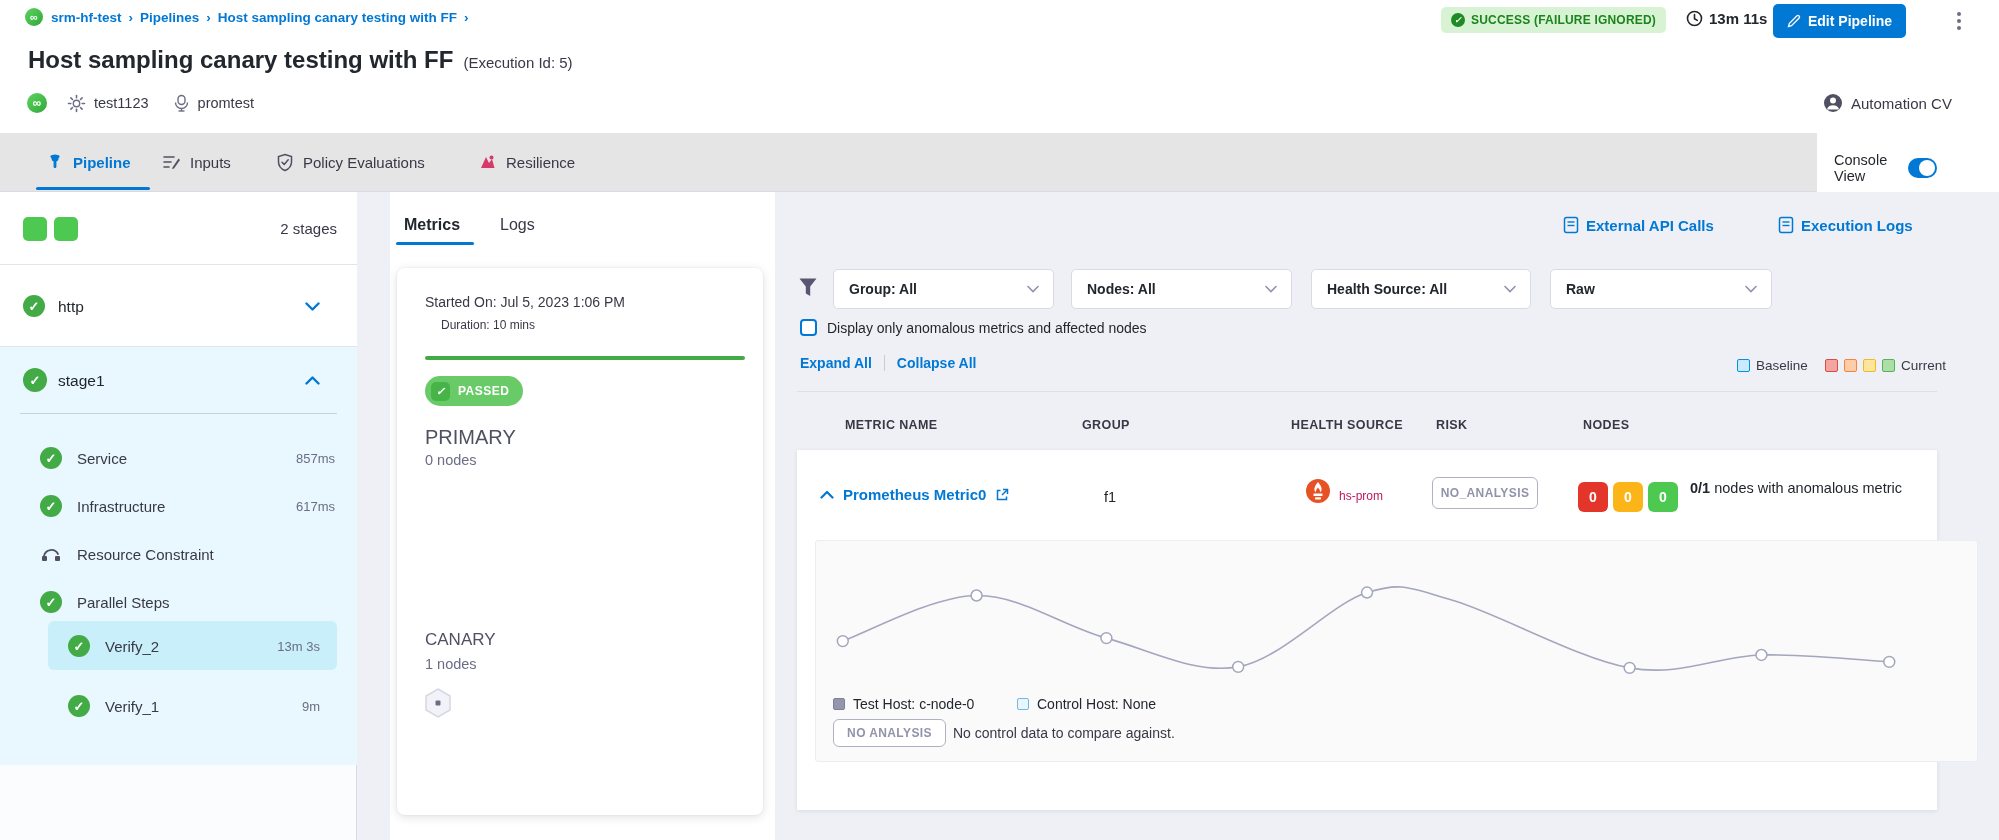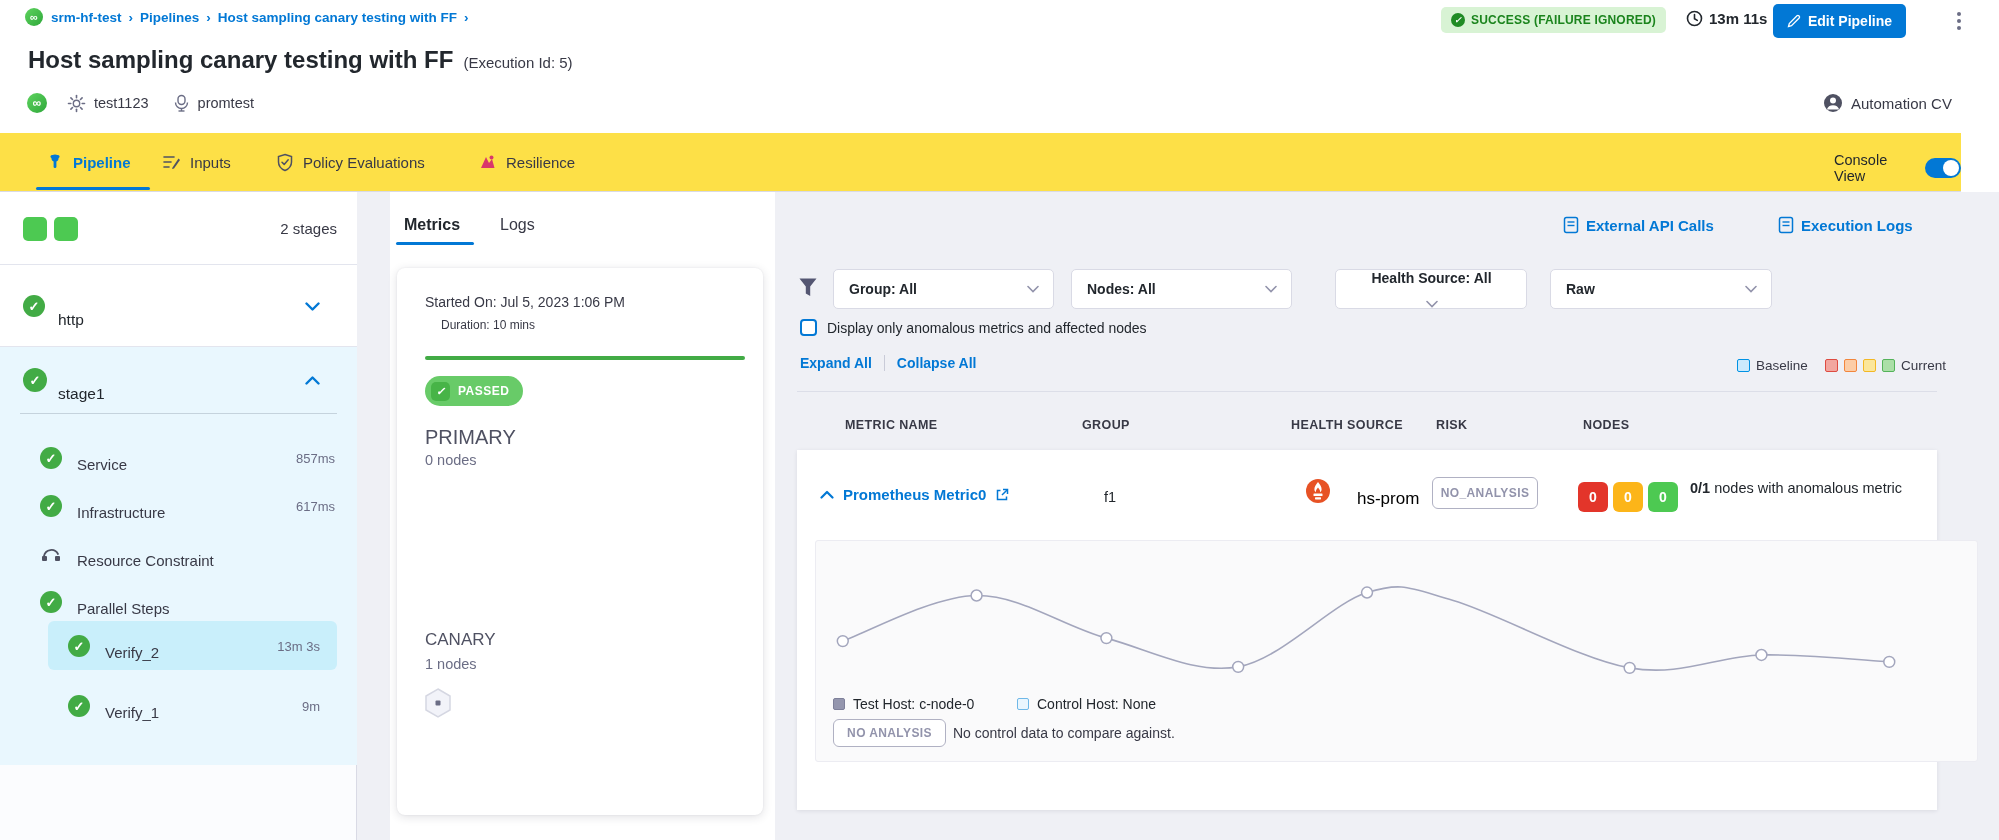--- a/index.html
+++ b/index.html
@@ -27,21 +27,21 @@
     align-items:center; justify-content:center; gap:3px; cursor:pointer; }
   .kebab i { width:4px; height:4px; border-radius:50%; background:#6b6d85; }
   .page-title { position:absolute; left:28px; top:46px; font-size:24px; font-weight:700; color:#22272d; }
   .exec-id { font-size:15px; font-weight:400; color:#383946; margin-left:10px; }
   .meta-row { position:absolute; left:27px; top:92px; height:22px; display:flex; align-items:center; }
   .meta-txt { font-size:14.5px; color:#383946; }
   .userbox { position:absolute; left:1823px; top:93px; display:flex; align-items:center; gap:8px; }
   .userbox span { font-size:15px; color:#383946; }
 
   
-  .tabbar { position:absolute; left:0; top:133px; width:1961px; height:59px; background:#fde047; border-bottom:1px solid #d9dae5; }
+  .tabbar { position:absolute; left:0; top:133px; width:1817px; height:59px; background:#e5e5e5; border-bottom:1px solid #d9dae5; }
   .tab { position:absolute; top:0; height:58px; display:flex; align-items:center; gap:9px; cursor:pointer; }
   .tab span { font-size:15px; font-weight:500; color:#383946; }
   .tab.active span { color:#0278d5; font-weight:700; }
   .tab-underline { position:absolute; left:36px; top:54px; width:114px; height:3px; background:#0278d5; border-radius:2px; }
   .consoleview { position:absolute; left:1834px; top:19px; display:flex; align-items:center; gap:10px; }
   .consoleview span { font-size:14.5px; color:#22272d; }
   .toggle { width:40px; height:20px; border-radius:10px; background:#0278d5; position:relative; cursor:pointer; }
   .toggle i { position:absolute; right:2px; top:2px; width:16px; height:16px; border-radius:50%; background:#fff; }
 
   
@@ -49,21 +49,21 @@
 
   
   .sidebar { position:absolute; left:0; top:0; width:357px; height:648px; background:#fbfcfe; border-right:1px solid #d9dae5; }
   .stagesbox { position:absolute; left:0; top:0; width:357px; height:73px; background:#fff; border-bottom:1px solid #e3e5ee; }
   .gsq { position:absolute; top:25px; width:24px; height:24px; border-radius:5px; background:#4dc952; }
   .stagecount { position:absolute; left:200px; top:28px; width:137px; text-align:right; font-size:15px; color:#383946; }
   .httprow { position:absolute; left:0; top:73px; width:357px; height:82px; background:#fff; border-bottom:1px solid #e3e5ee; cursor:pointer; }
   .stage1sec { position:absolute; left:0; top:155px; width:357px; height:418px; background:#e9f7fe; }
   .checkcircle { width:22px; height:22px; border-radius:50%; background:#42ab45; color:#fff; font-size:13px; font-weight:700;
     display:flex; align-items:center; justify-content:center; flex:none; }
-  .steplabel { font-size:15px; color:#383946;margin-top:13px; }
+  .steplabel { font-size:15px; color:#383946; }
   .stepdur { position:absolute; left:230px; width:105px; text-align:right; font-size:13px; color:#6b6d85; }
   .sstep { position:absolute; left:0; width:357px; height:40px; display:flex; align-items:center; cursor:pointer; }
   .vhl { position:absolute; left:48px; top:429px; width:289px; height:49px; background:#c9effb; border-radius:6px; }
 
   
   .midpanel { position:absolute; left:390px; top:0; width:385px; height:648px; background:#fff; }
   .mtab { font-size:16px; cursor:pointer; }
   .midcard { position:absolute; left:7px; top:76px; width:366px; height:547px; background:#fff; border-radius:8px;
     box-shadow:0 2px 10px rgba(40,41,61,.14), 0 0 2px rgba(40,41,61,.08); }
   .greenbar { position:absolute; left:28px; top:88px; width:320px; height:4px; border-radius:2px; background:#42ab45; }
@@ -350,21 +350,21 @@
         <svg width="12" height="8" viewBox="0 0 12 8">
           <polyline points="1,1.5 6,6.5 11,1.5" fill="none" stroke="#9293ab" stroke-width="1.6" stroke-linecap="round"></polyline>
         </svg>
       </div>
       <div class="dropdown" style="left:296px; width:221px;">
         <span class="val">Nodes: All</span>
         <svg width="12" height="8" viewBox="0 0 12 8">
           <polyline points="1,1.5 6,6.5 11,1.5" fill="none" stroke="#9293ab" stroke-width="1.6" stroke-linecap="round"></polyline>
         </svg>
       </div>
-      <div class="dropdown" style="left:560px; width:192px;flex-direction:column;">
+      <div class="dropdown" style="left:536px; width:220px;">
         <span class="val">Health Source: All</span>
         <svg width="12" height="8" viewBox="0 0 12 8">
           <polyline points="1,1.5 6,6.5 11,1.5" fill="none" stroke="#9293ab" stroke-width="1.6" stroke-linecap="round"></polyline>
         </svg>
       </div>
       <div class="dropdown" style="left:775px; width:222px;">
         <span class="val">Raw</span>
         <svg width="12" height="8" viewBox="0 0 12 8">
           <polyline points="1,1.5 6,6.5 11,1.5" fill="none" stroke="#9293ab" stroke-width="1.6" stroke-linecap="round"></polyline>
         </svg>
@@ -414,21 +414,21 @@
           </svg>
         </div>
         <span class="abs" style="left:307px; top:39px; font-size:14.5px; color:#22272d;">f1</span>
 
         <svg class="abs" style="left:508px; top:28px;" width="26" height="26" viewBox="0 0 26 26">
           <circle cx="13" cy="13" r="12" fill="#e75225"></circle>
           <path d="M13 4 c2.2 2.8 3.6 4.8 3.6 7.2 0 1.4 -0.6 2.4 -1.4 3 0.1-1.8 -0.9-3.2 -2.2-4.8 -1.3 1.6 -2.3 3 -2.2 4.8 -0.8-0.6 -1.4-1.6 -1.4-3 C9.4 8.8 10.8 6.8 13 4 Z" fill="#fff"></path>
           <rect x="8.5" y="15.5" width="9" height="2.6" rx="0.6" fill="#fff"></rect>
           <rect x="10" y="19.2" width="6" height="2.2" rx="0.6" fill="#fff"></rect>
         </svg>
-        <span class="abs" style="left:560px; top:39px; font-size:17px; color:#000000;">hs-prom</span>
+        <span class="abs" style="left:542px; top:39px; font-size:12px; color:#be185d;">hs-prom</span>
 
         <div class="noanalysis abs" style="left:635px; top:27px; width:106px; height:32px;">NO_ANALYSIS</div>
 
         <div class="cbadge" style="left:781px; background:#e3352a;">0</div>
         <div class="cbadge" style="left:816px; background:#fcb519;">0</div>
         <div class="cbadge" style="left:851px; background:#4dc952;">0</div>
 
         <div class="nodesum">
           <b>0/1</b><span> nodes with anomalous metric</span>
         </div>

